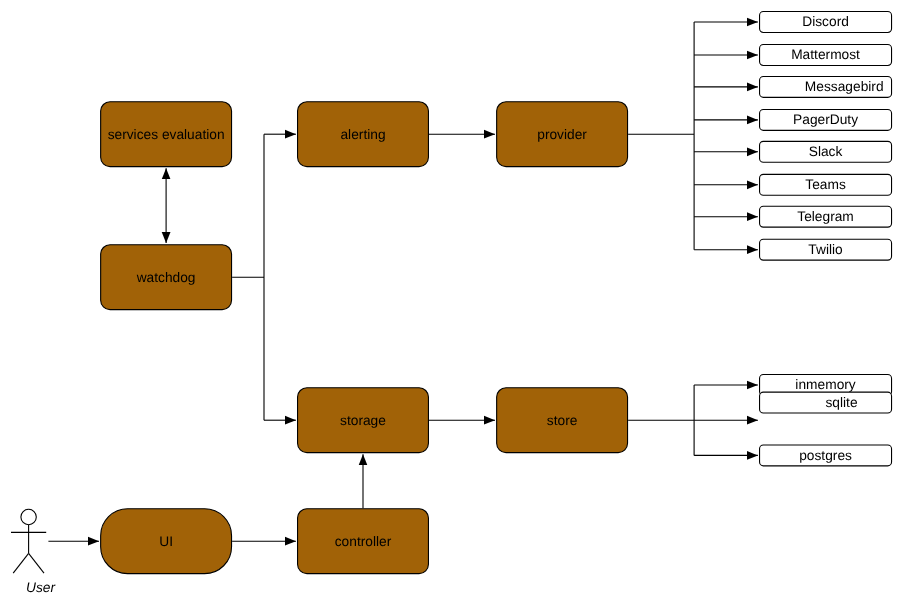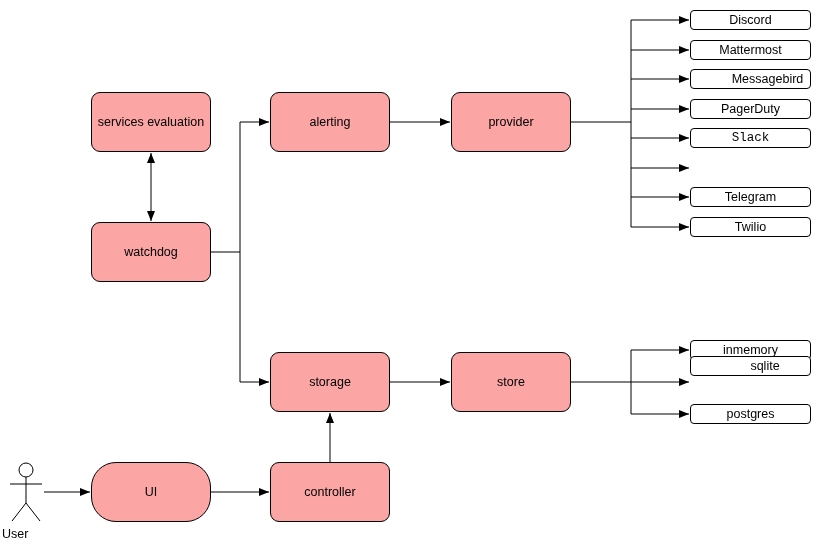--- a/index.html
+++ b/index.html
@@ -23,21 +23,21 @@
     width: 822px;
     height: 554px;
   }
   .box {
     position: absolute;
     width: 120px;
     height: 60px;
     box-sizing: border-box;
     border: 1px solid #000000;
     border-radius: 9px;
-    background: #fca5a5;
+    background: #a16207;
     display: flex;
     align-items: center;
     justify-content: center;
     font-size: 12.5px;
     line-height: 1;
     text-align: left;
   }
   .pill {
     position: absolute;
     left: 690px;
@@ -52,22 +52,23 @@
     justify-content: center;
     font-size: 12.5px;
     line-height: 1;
     text-align: right;
   }
   .actor-label {
     position: absolute;
     left: 2px;
     top: 527px;
     width: 48px;
-    text-align: left;
+    text-align: right;
     font-size: 12.5px;
+    font-style: italic;
   }
 </style>
 </head>
 <body>
 
 <div class="canvas">
 
   <svg class="connectors" width="822" height="554" viewBox="0 0 822 554">
     <defs>
       <marker id="arrow" markerUnits="userSpaceOnUse" markerWidth="11" markerHeight="10" refX="10" refY="5" orient="auto-start-reverse">
@@ -121,21 +122,22 @@
   <div class="box" style="left:451px; top:92px;">provider</div>
   <div class="box" style="left:270px; top:352px;">storage</div>
   <div class="box" style="left:451px; top:352px;">store</div>
   <div class="box" style="left:91px;  top:462px;border-radius:25px;">UI</div>
   <div class="box" style="left:270px; top:462px;">controller</div>
 
   <div class="pill" style="top:10px;">Discord</div>
   <div class="pill" style="top:40px;">Mattermost</div>
   <div class="pill" style="top:69px;padding-left:34px;">Messagebird</div>
   <div class="pill" style="top:99px;">PagerDuty</div>
-  <div class="pill" style="top:128px;font-family:Liberation Mono, monospace;">Slack</div>
+  <div class="pill" style="top:128px;">Slack</div>
+  <div class="pill" style="top:158px;">Teams</div>
   <div class="pill" style="top:187px;">Telegram</div>
   <div class="pill" style="top:217px;">Twilio</div>
 
   <div class="pill" style="top:340px;">inmemory</div>
   <div class="pill" style="top:356px;padding-left:29px;">sqlite</div>
   <div class="pill" style="top:404px;">postgres</div>
 
   <div class="actor-label">User</div>
 
 </div>

